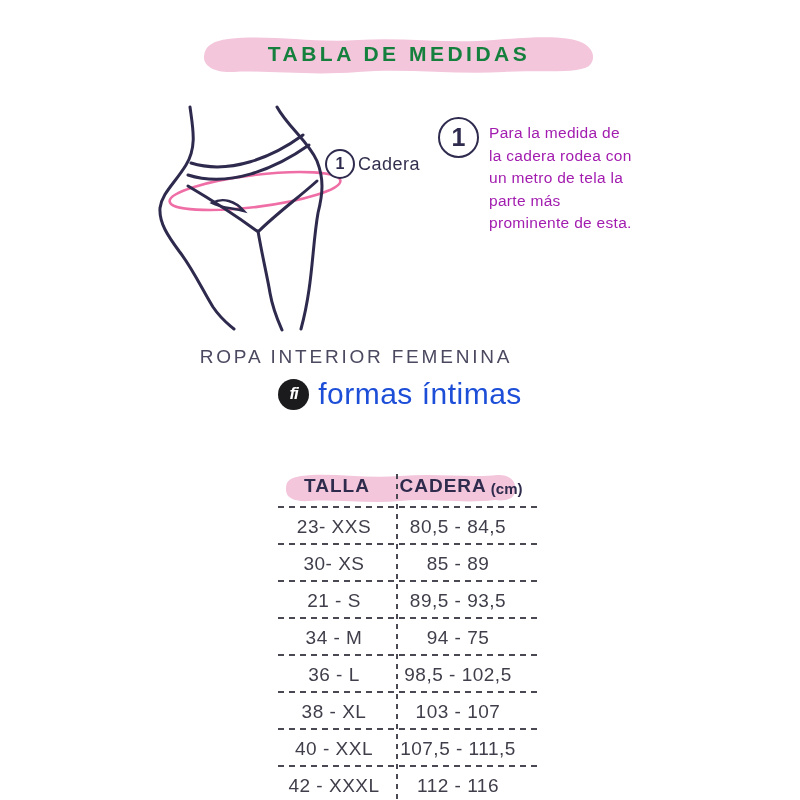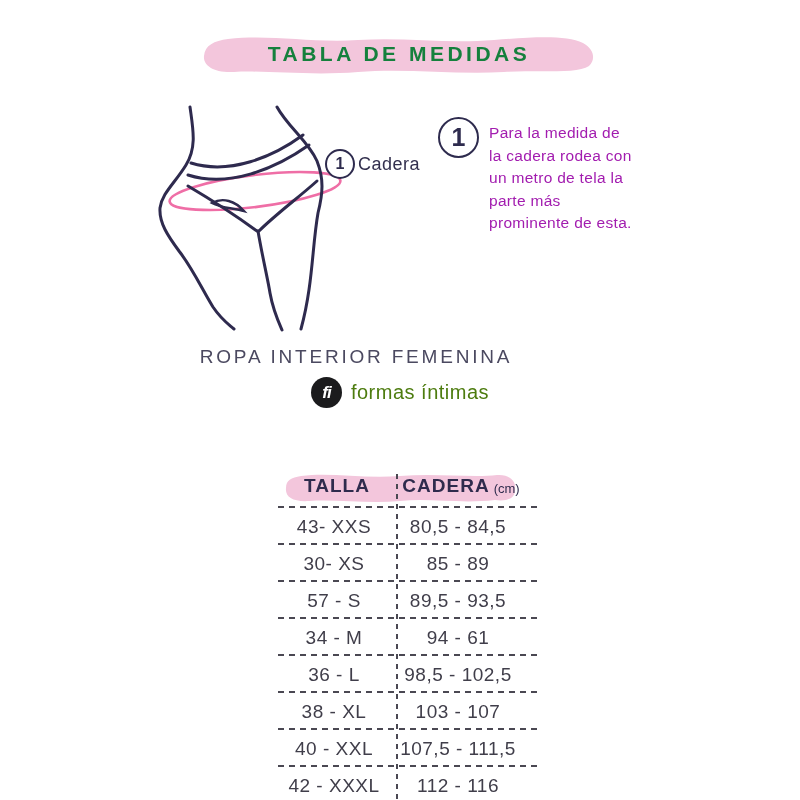--- a/index.html
+++ b/index.html
@@ -44,37 +44,37 @@
   }
   .brand-row{
     position:absolute;left:0;top:377px;width:800px;
     display:flex;align-items:center;justify-content:center;gap:9px;
   }
   .brand-mark{
     width:31px;height:31px;background:#1b1b1d;border-radius:50%;
     display:flex;align-items:center;justify-content:center;
     color:#ffffff;font-size:17px;font-style:italic;font-weight:bold;letter-spacing:-1px;
   }
-  .brand-name{font-size:20px;color:#4d7c0f;letter-spacing:0.5px;}
+  .brand-name{font-size:30px;color:#1d4ed8;letter-spacing:0.5px;}
   
   .size-table{position:absolute;left:278px;top:428px;width:262px;margin-top:40px;}
   .thead{position:relative;height:40px;}
   .thead svg{position:absolute;left:3px;top:3px;width:239px;height:34px;}
   .thead::after{
     content:'';position:absolute;left:0;right:0;bottom:0;height:2px;
     background:repeating-linear-gradient(to right,#4a4852 0 6px,transparent 6px 11px);
   }
   .thead .hrow{position:absolute;left:0;top:0;width:100%;height:36px;display:flex;}
   .hcell{
     display:flex;align-items:center;justify-content:center;
     font-size:19px;font-weight:bold;color:#2f2b4d;letter-spacing:1px;
   }
   .hcell.c1{width:118px;}
   .hcell.c2{width:144px;padding-right:14px;box-sizing:border-box;}
-  .hcell .unit{font-size:13px;font-weight:normal;margin-left:4px;letter-spacing:0;align-self:center;margin-top:4px;}
+  .hcell .unit{font-size:15px;font-weight:bold;margin-left:4px;letter-spacing:0;align-self:center;margin-top:4px;}
   .vdivider{
     position:absolute;left:118px;top:6px;width:2px;height:334px;
     background:repeating-linear-gradient(to bottom,#4a4852 0 5px,transparent 5px 10px);
   }
   .trow{position:relative;height:37px;display:flex;}
   .trow::after{
     content:'';position:absolute;left:0;right:0;bottom:0;height:2px;
     background:repeating-linear-gradient(to right,#4a4852 0 6px,transparent 6px 11px);
   }
   .trow.last::after{display:none;}
@@ -146,34 +146,34 @@
           <span>TALLA</span>
         </div>
         <div class="hcell c2">
           <span>CADERA</span>
           <span class="unit">(cm)</span>
         </div>
       </div>
     </div>
     <div id="table-body">
         <div class="trow">
-          <div class="tcell c1">43- XXS</div>
+          <div class="tcell c1">23- XXS</div>
           <div class="tcell c2">80,5 - 84,5</div>
         </div>
         <div class="trow">
           <div class="tcell c1">30- XS</div>
           <div class="tcell c2">85 - 89</div>
         </div>
         <div class="trow">
-          <div class="tcell c1">57 - S</div>
+          <div class="tcell c1">21 - S</div>
           <div class="tcell c2">89,5 - 93,5</div>
         </div>
         <div class="trow">
           <div class="tcell c1">34 - M</div>
-          <div class="tcell c2">94 - 61</div>
+          <div class="tcell c2">94 - 75</div>
         </div>
         <div class="trow">
           <div class="tcell c1">36 - L</div>
           <div class="tcell c2">98,5 - 102,5</div>
         </div>
         <div class="trow">
           <div class="tcell c1">38 - XL</div>
           <div class="tcell c2">103 - 107</div>
         </div>
         <div class="trow">

